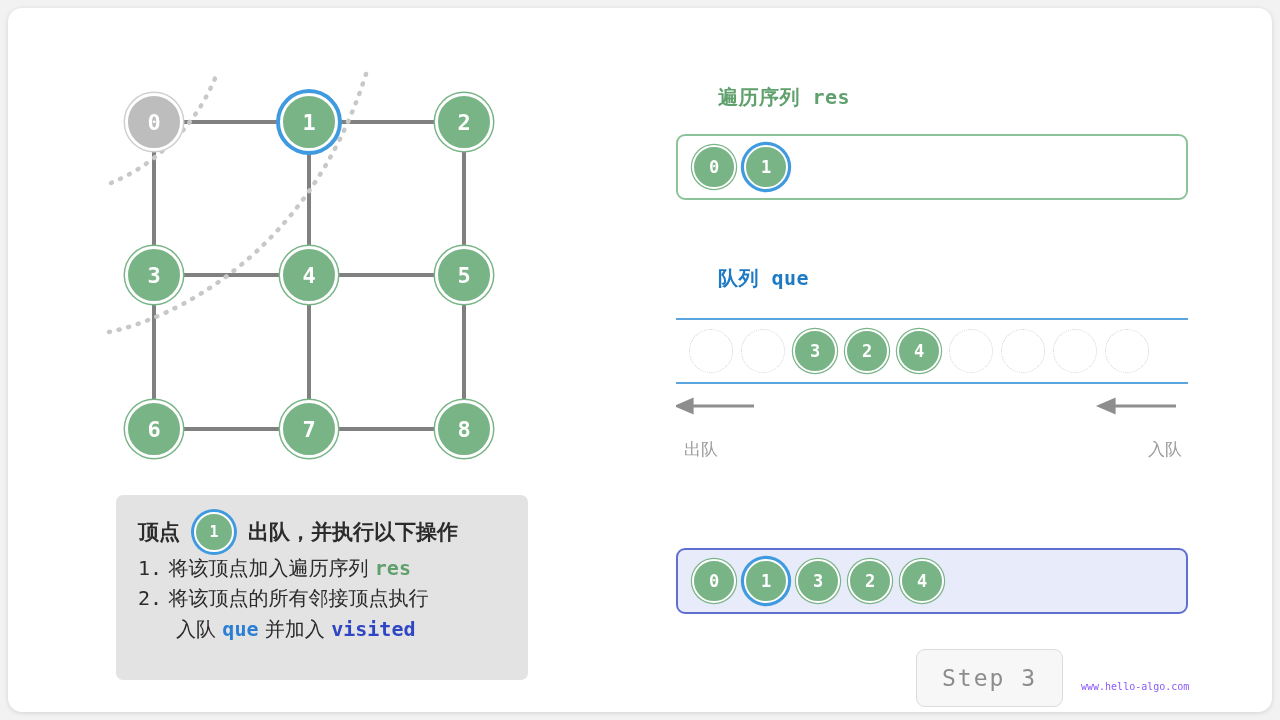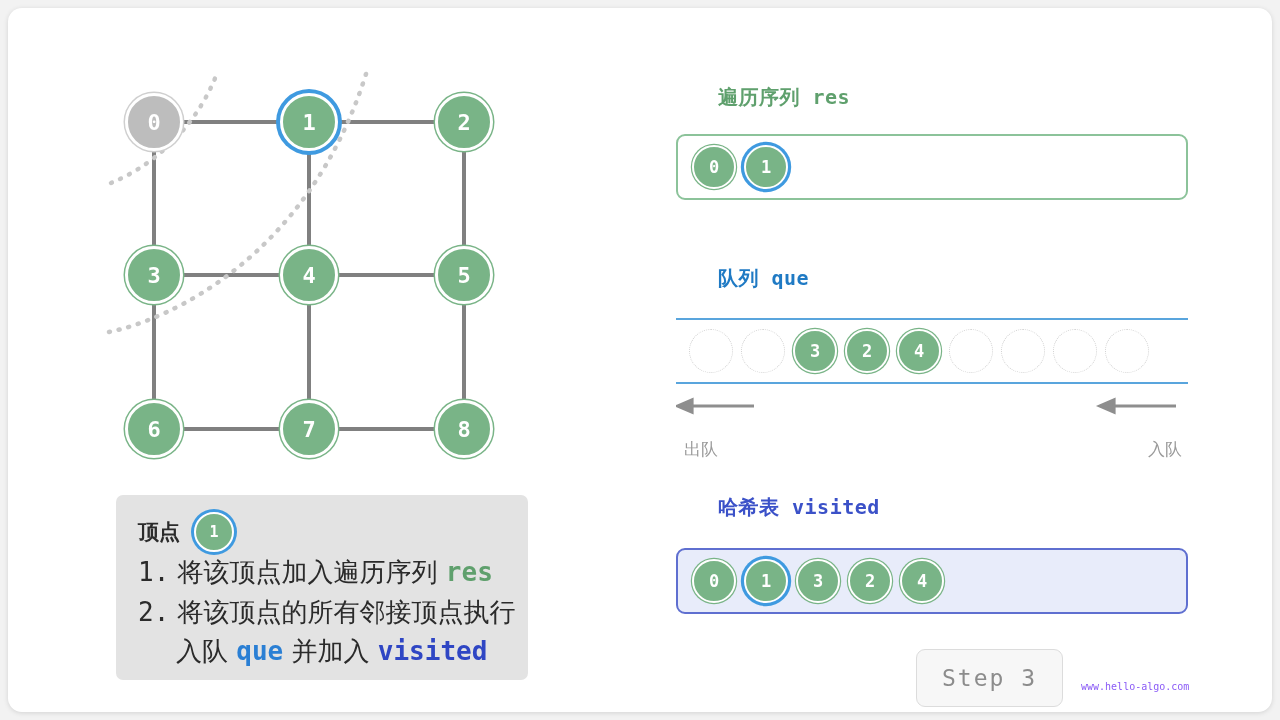--- a/index.html
+++ b/index.html
@@ -87,21 +87,21 @@
   #capHead{display:flex;align-items:center;height:42px;
     font-size:21px;font-weight:700;color:#2b2b2b;white-space:nowrap;}
   .capNode{
     width:36px;height:36px;border-radius:50%;background:#79b487;
     border:2px solid #fff;box-shadow:0 0 0 3px #3f9ae0;
     display:flex;align-items:center;justify-content:center;
     color:#fff;font-size:15px;font-weight:600;margin:0 14px;
     font-family:"DejaVu Sans Mono","Liberation Mono",monospace;flex:0 0 auto;
   }
   .capLine{
-    font-size:26px;color:#2b2b2b;line-height:1.52;white-space:nowrap;
+    font-size:20px;color:#2b2b2b;line-height:1.52;white-space:nowrap;
     font-family:"DejaVu Sans","Liberation Sans",sans-serif;
   }
   .capLine .num{font-family:"DejaVu Sans Mono","Liberation Mono",monospace;}
   .kw-green{color:#5fa06d;font-weight:700;
     font-family:"DejaVu Sans Mono","Liberation Mono",monospace;}
   .kw-blue{color:#2a7fd4;font-weight:700;
     font-family:"DejaVu Sans Mono","Liberation Mono",monospace;}
   .kw-indigo{color:#2f46c4;font-weight:700;
     font-family:"DejaVu Sans Mono","Liberation Mono",monospace;}
 
@@ -173,20 +173,21 @@
       <span>8</span>
       </div>
   </div>
 
   <div id="caption">
     <div id="capHead">
       <span>顶点</span>
       <span class="capNode">
         <span>1</span>
       </span>
+      <span>出队，并执行以下操作</span>
     </div>
     <div class="capLine">
       <span class="num">1.</span>
       <span>将该顶点加入遍历序列</span>
       <span class="kw-green">res</span>
     </div>
     <div class="capLine">
       <span class="num">2.</span>
       <span>将该顶点的所有邻接顶点执行</span>
     </div>
@@ -251,21 +252,20 @@
         <line x1="12" y1="12" x2="78" y2="12"></line>
         <polygon points="2,12 16,6 16,18"></polygon>
         <line x1="434" y1="12" x2="500" y2="12"></line>
         <polygon points="424,12 438,6 438,18"></polygon>
       </g>
     </svg>
     <span class="arrowlbl" style="left:8px;">出队</span>
     <span class="arrowlbl" style="right:6px;">入队</span>
   </div>
 
-  <div class="sect-title t-indigo abs" style="left:670px;top:486px;">哈希表 visited</div>
   <div id="visBox">
     <div class="row" style="padding-left:14px;gap:8px;">
       <div class="cell fill">
         <span>0</span>
         </div>
       <div class="cell fillhl">
         <span>1</span>
         </div>
       <div class="cell fill">
         <span>3</span>

